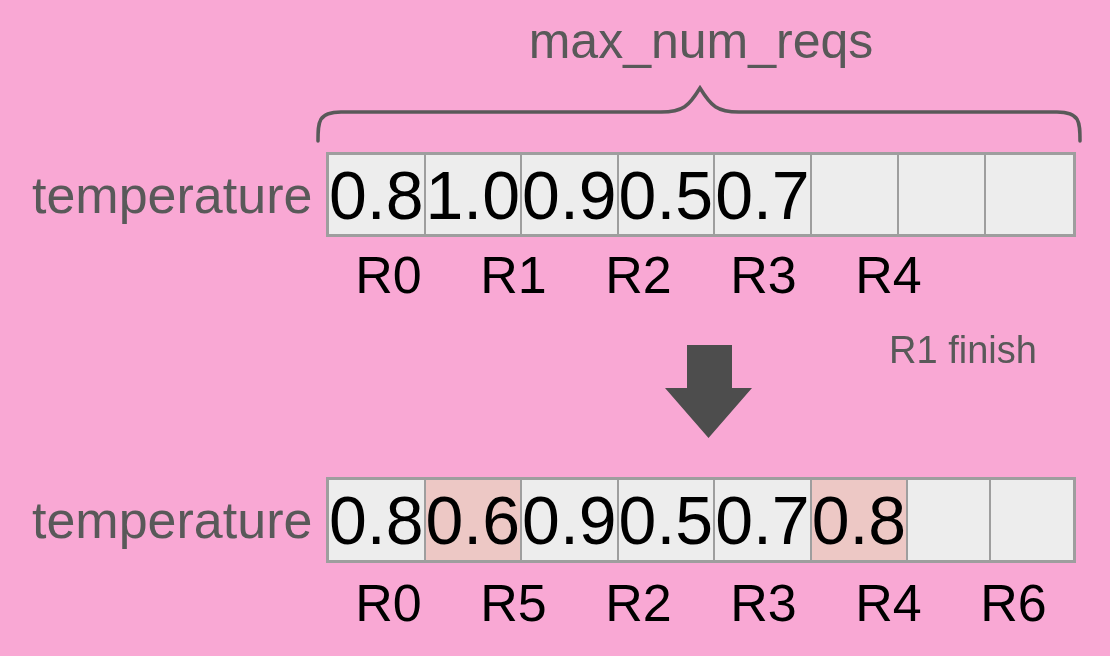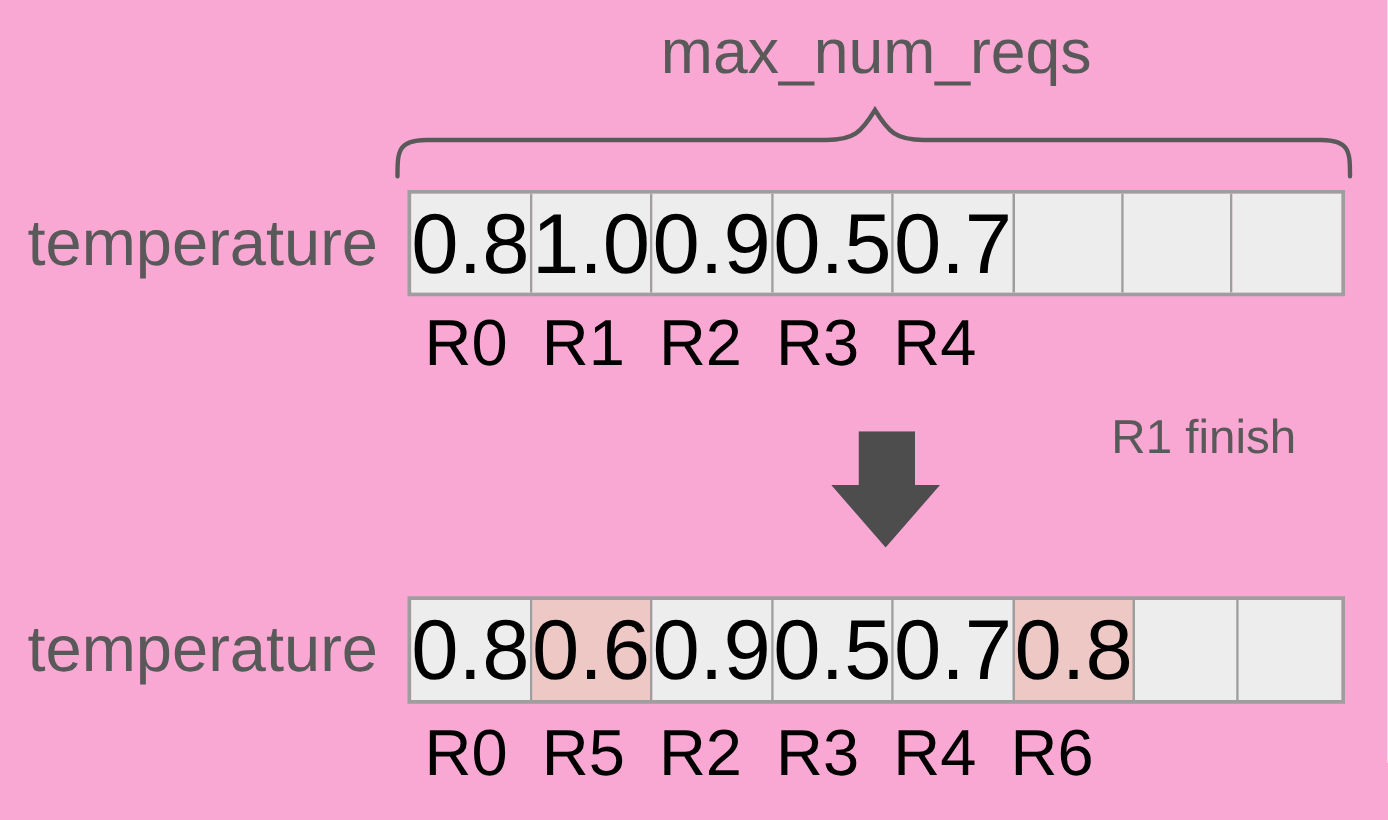--- a/index.html
+++ b/index.html
@@ -33,21 +33,21 @@
     height: 60px;
   }
   .brace path {
     fill: none;
     stroke: var(--gray-text);
     stroke-width: 3.5;
     stroke-linecap: round;
   }
   .rowlabel {
     position: absolute;
-    left: 22px;
+    left: 32px;
     display: flex;
     align-items: center;
     font-size: 52px;
     color: var(--gray-text);
     white-space: nowrap;
   }
   .rowlabel.r1 { top: 152px; height: 85px; }
   .rowlabel.r2 { top: 477px; height: 86px; }
   .cells {
     position: absolute;
@@ -69,21 +69,21 @@
     font-size: 68px;
     color: var(--value-text);
   }
   .cell:last-child { border-right: none; }
   .cell.hl { background: var(--cell-highlight); }
   .labels {
     position: absolute;
     left: 326px;
     width: 750px;
     display: grid;
-    grid-template-columns: repeat(8, 1fr);
+    grid-template-columns: repeat(6, 1fr);
   }
   .labels.l1 { top: 246px; }
   .labels.l2 { top: 574px; }
   .rlabel {
     text-align: center;
     font-size: 52px;
     line-height: 58px;
     color: var(--value-text);
     white-space: nowrap;
   }

